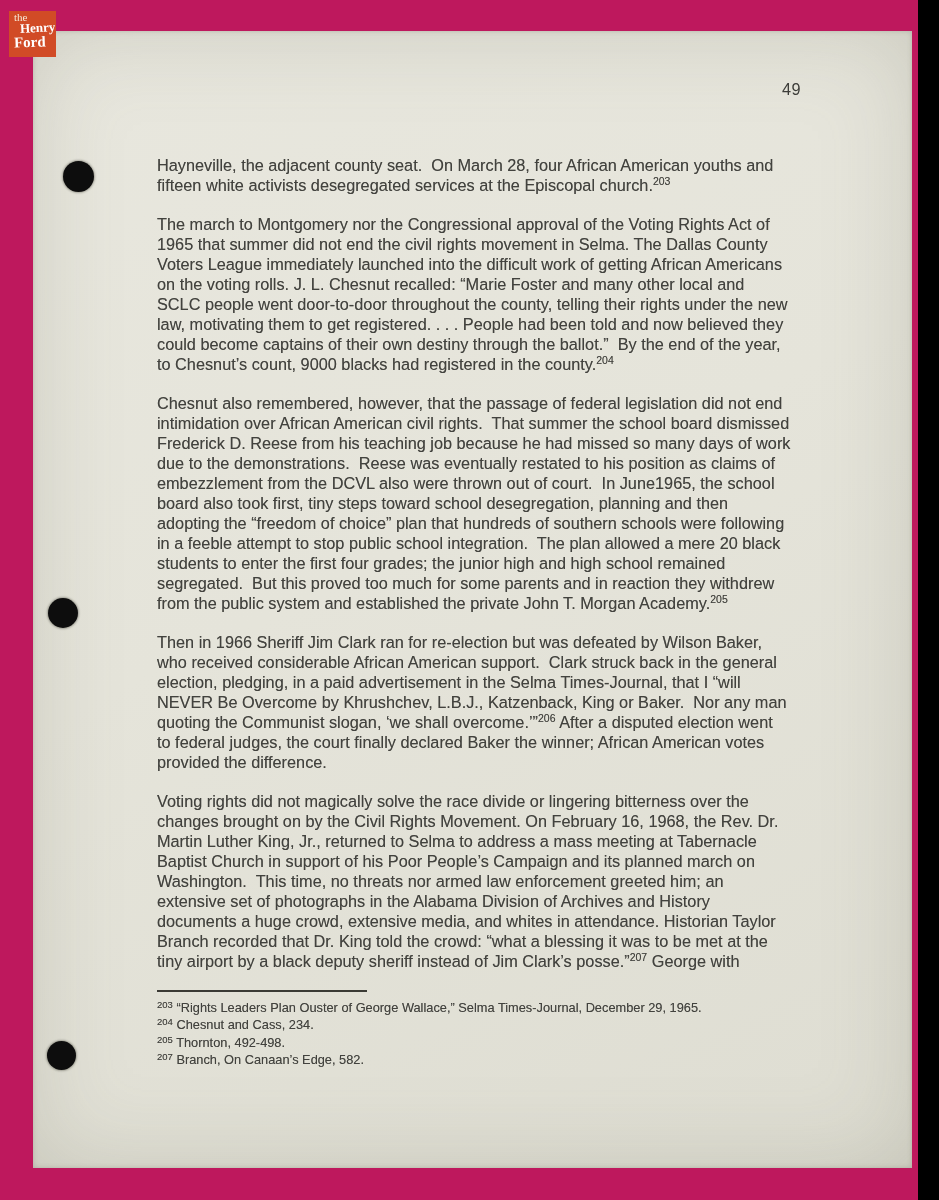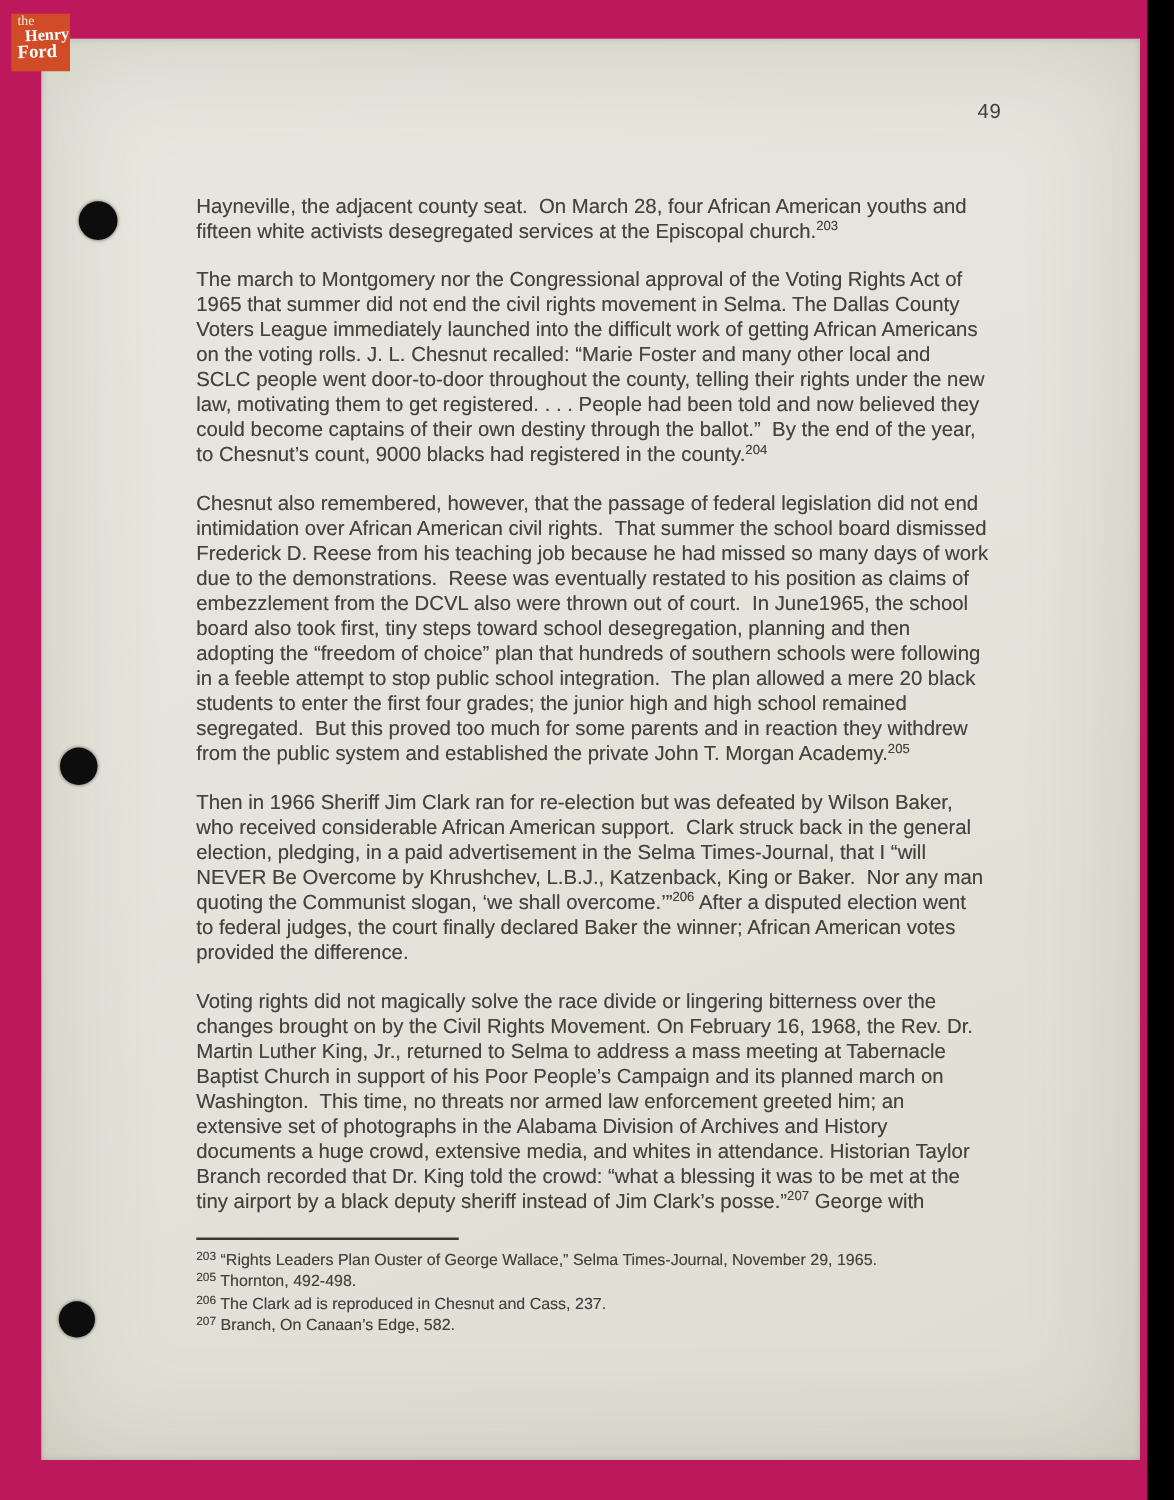--- a/index.html
+++ b/index.html
@@ -114,23 +114,23 @@
 Martin Luther King, Jr., returned to Selma to address a mass meeting at Tabernacle
 Baptist Church in support of his Poor People’s Campaign and its planned march on
 Washington.  This time, no threats nor armed law enforcement greeted him; an
 extensive set of photographs in the Alabama Division of Archives and History
 documents a huge crowd, extensive media, and whites in attendance. Historian Taylor
 Branch recorded that Dr. King told the crowd: “what a blessing it was to be met at the
 tiny airport by a black deputy sheriff instead of Jim Clark’s posse.”</span><span class="sup">207</span><span> George with</span></p>
 
       <div class="footnotes">
         <div class="fn-rule"></div>
-        <p class="fn"><span class="sup">203</span><span> “Rights Leaders Plan Ouster of George Wallace,” </span><span class="it">Selma Times-Journal</span><span>, November 29, 1965.</span></p>
+        <p class="fn"><span class="sup">203</span><span> “Rights Leaders Plan Ouster of George Wallace,” </span><span class="it">Selma Times-Journal</span><span>, December 29, 1965.</span></p>
+        <p class="fn"><span class="sup">204</span><span> Chesnut and Cass, 234.</span></p>
         <p class="fn"><span class="sup">205</span><span> Thornton, 492-498.</span></p>
-        <p class="fn"><span class="sup">206</span><span> The Clark ad is reproduced in Chesnut and Cass, 237.</span></p>
         <p class="fn"><span class="sup">207</span><span> Branch, </span><span class="it">On Canaan’s Edge</span><span>, 582.</span></p>
       </div>
     </div>
 
     <div class="hole hole-1"></div>
     <div class="hole hole-2"></div>
     <div class="hole hole-3"></div>
 
   </div>
 </div>

